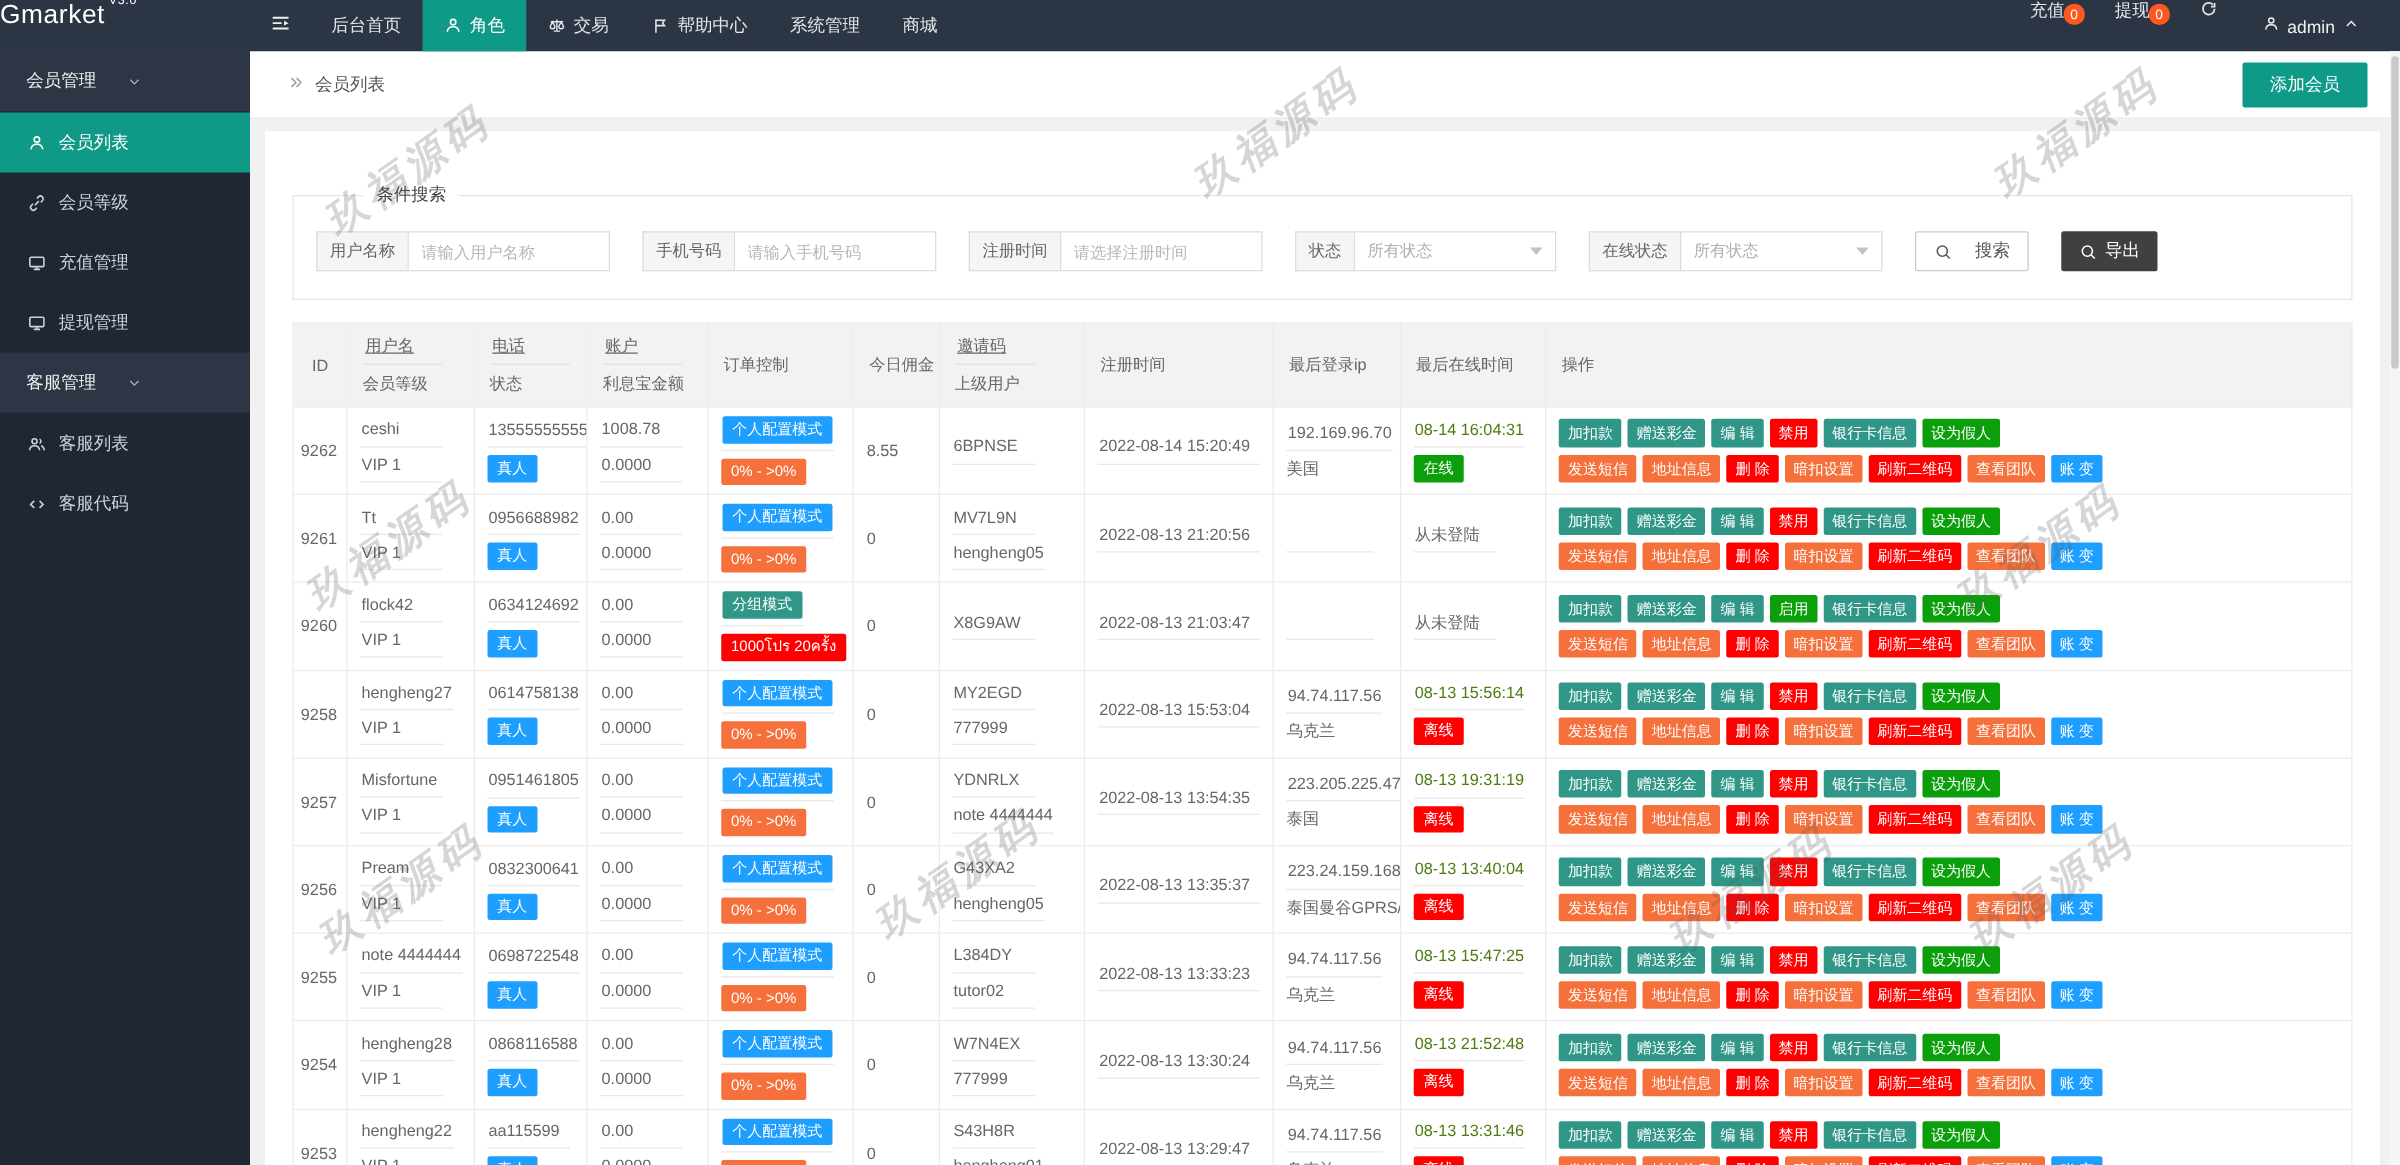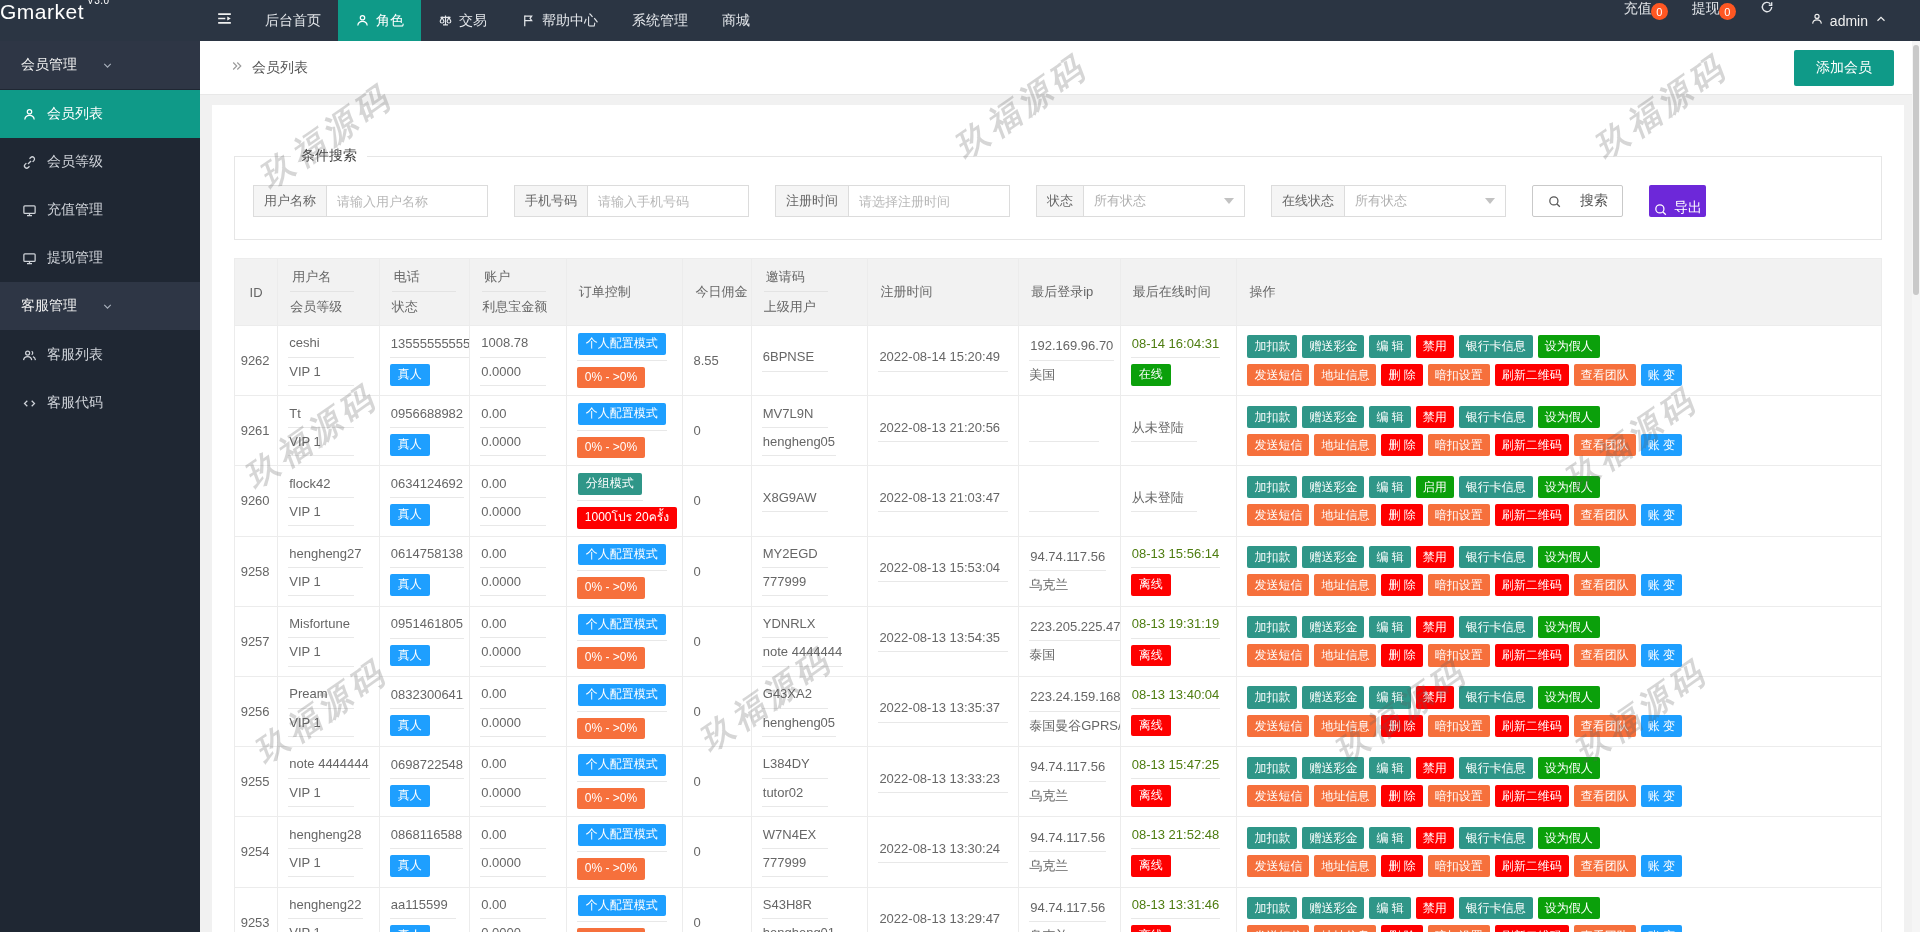--- a/index.html
+++ b/index.html
@@ -62,36 +62,36 @@
     color:#333; outline:none; font-family:inherit; }
   .fgroup input::placeholder { color:#b8b8b8; }
   .fgroup .sel { border:1px solid #dcdcdc; width:162px; padding:0 10px; font-size:13px;
     color:#b0b0b0; background:#fff; display:flex; align-items:center; cursor:pointer; }
   .fgroup .sel .caret { margin-left:auto; width:0; height:0; border-left:5px solid transparent;
     border-right:5px solid transparent; border-top:6px solid #c2c2c2; }
   .btn-search { display:flex; align-items:center; gap:18px; height:32px; padding:0 14px;
     background:#fff; border:1px solid #c9c9c9; border-radius:2px; font-size:14px; color:#565656;
     cursor:pointer; font-family:inherit; }
   .btn-search svg { width:15px; height:15px; }
-  .btn-export { display:flex; align-items:flex-end; gap:6px; height:32px; padding:0 4px;
-    background:#6d28d9; border:none; border-radius:2px; font-size:14px; color:#fff;
+  .btn-export { display:flex; align-items:center; gap:6px; height:32px; padding:0 14px;
+    background:#404040; border:none; border-radius:2px; font-size:14px; color:#fff;
     cursor:pointer; font-family:inherit; }
   .btn-export svg { width:15px; height:15px; }
 
   
   table.member { width:100%; border-collapse:collapse; margin-top:18px; table-layout:fixed; }
   table.member th, table.member td { border:1px solid #ececec; font-weight:normal;
     font-size:13px; color:#666; vertical-align:middle; }
   table.member thead tr { background:#f2f2f2; }
   table.member th { text-align:left; padding:6px 0 6px 12px; height:46px; }
   table.member th.c { text-align:center; padding-left:0; }
   table.member td { height:69px; padding:4px 2px 4px 10px; overflow:hidden; white-space:nowrap; }
   table.member td.c { text-align:center; padding-left:0; }
   .hline { display:block; padding:3px 0; }
-  .hline .u { display:inline-block; border-bottom:1px solid #e3e3e3; padding:0 2px 5px; min-width:64px; }
+  .hline .u { display:inline-block; border-bottom:1px solid #e3e3e3; padding:0 2px 5px; min-width:64px;text-decoration:underline; }
   .cline { display:block; padding:3px 0; line-height:1.25; }
   .cline .u { display:inline-block; border-bottom:1px solid #e8e8e8; padding:0 1px 5px; min-width:66px; }
   .cline.red { color:#4d7c0f; }
   .cline .empty { min-width:70px; }
   .tag { display:inline-block; color:#fff; font-size:12px; padding:3px 8px; border-radius:2px; line-height:1.3; }
   .abtn { display:inline-block; color:#fff; font-size:12px; padding:3px 7px; border-radius:2px;
     margin:3px 5px 3px 0; cursor:pointer; line-height:1.35; }
   .bg-blue  { background:#1e9fff; }
   .bg-teal  { background:#2f9688; }
   .bg-green { background:#0ba00b; }

